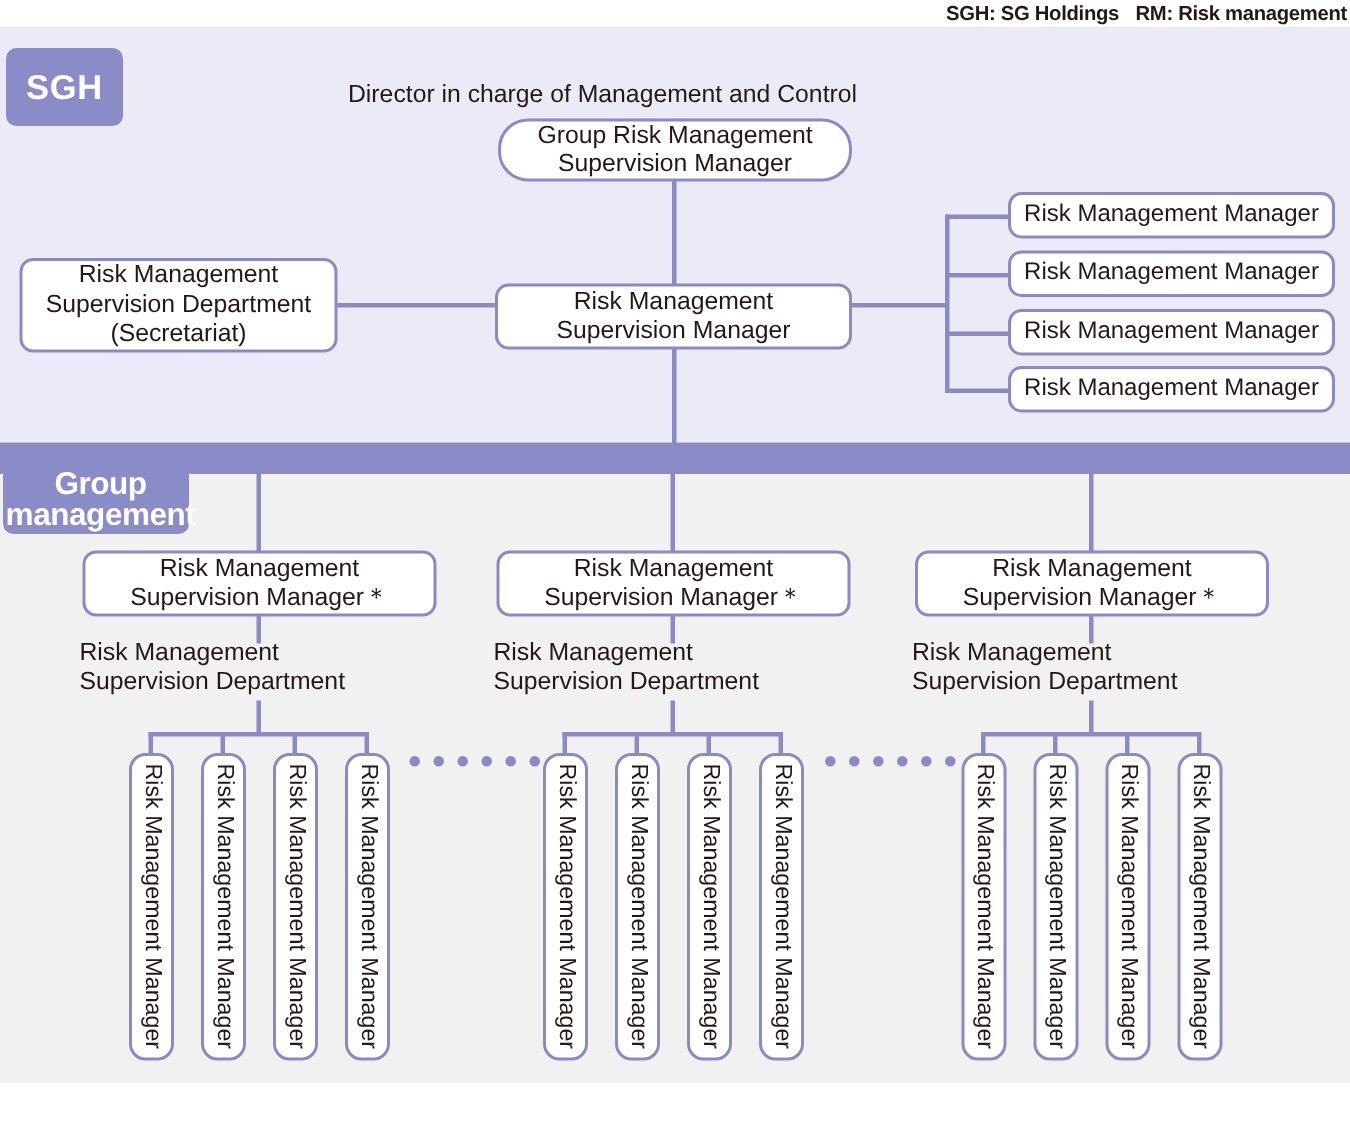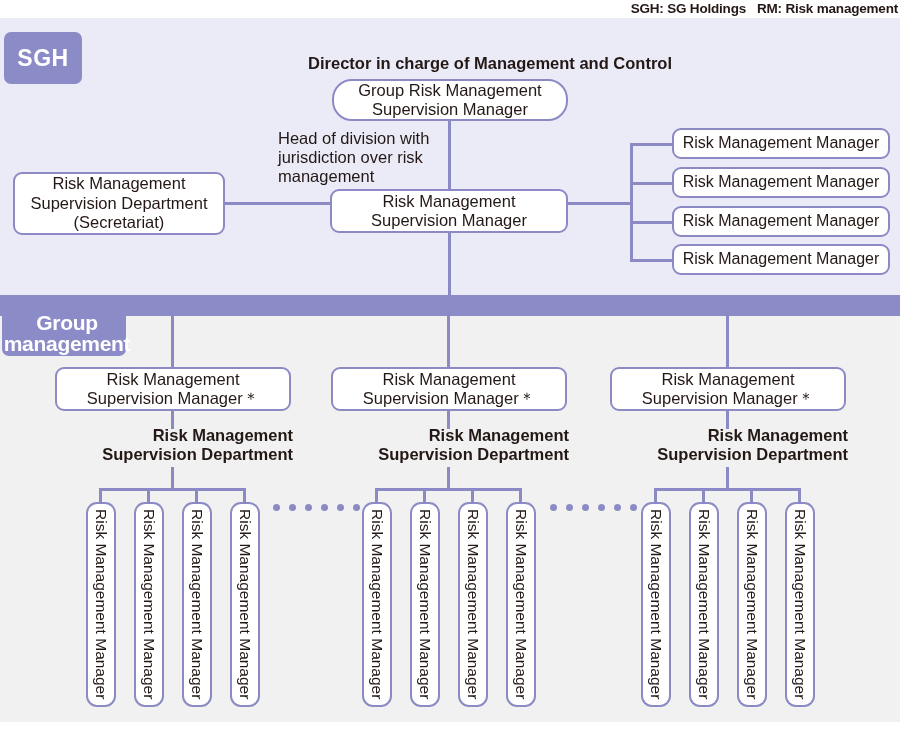--- a/index.html
+++ b/index.html
@@ -143,21 +143,21 @@
   }
 
   
   .lbl {
     position: absolute;
     font-size: 16.5px;
     color: #231815;
     line-height: 1.16;
     z-index: 4;
   }
-  .lbl-c { text-align: right; font-weight: bold; }
+  .lbl-c { text-align: left; }
   .lbl-l { text-align: left; }
 
   
   .dots {
     position: absolute;
     display: flex;
     gap: 9px;
     z-index: 4;
   }
   .dots i {
@@ -178,21 +178,20 @@
 
   <div class="panel-sgh"></div>
   <div class="badge badge-sgh">SGH</div>
 
   <div class="lbl lbl-c" style="left:232px; top:54px; width:440px;">Director in charge of Management and Control</div>
 
   <div class="box box-2l" style="left:332px; top:79px; width:236px; height:42px;border-radius:20px;">Group Risk Management<br>Supervision Manager</div>
 
   <div class="ln ln-v" style="left:448px; top:119px; height:72px;"></div>
 
-  <div class="lbl lbl-l" style="left:278px; top:129px; width:170px;">Head of division with<br>jurisdiction over risk<br>management</div>
 
   <div class="box box-2l" style="left:13px; top:172px; width:212px; height:63px;">Risk Management<br>Supervision Department<br>(Secretariat)</div>
 
   <div class="ln ln-h" style="left:224px; top:202px; width:110px;"></div>
 
   <div class="box box-2l" style="left:330px; top:189px; width:238px; height:44px;">Risk Management<br>Supervision Manager</div>
 
   <div class="ln ln-v" style="left:448px; top:231px; height:66px;"></div>
 
 

